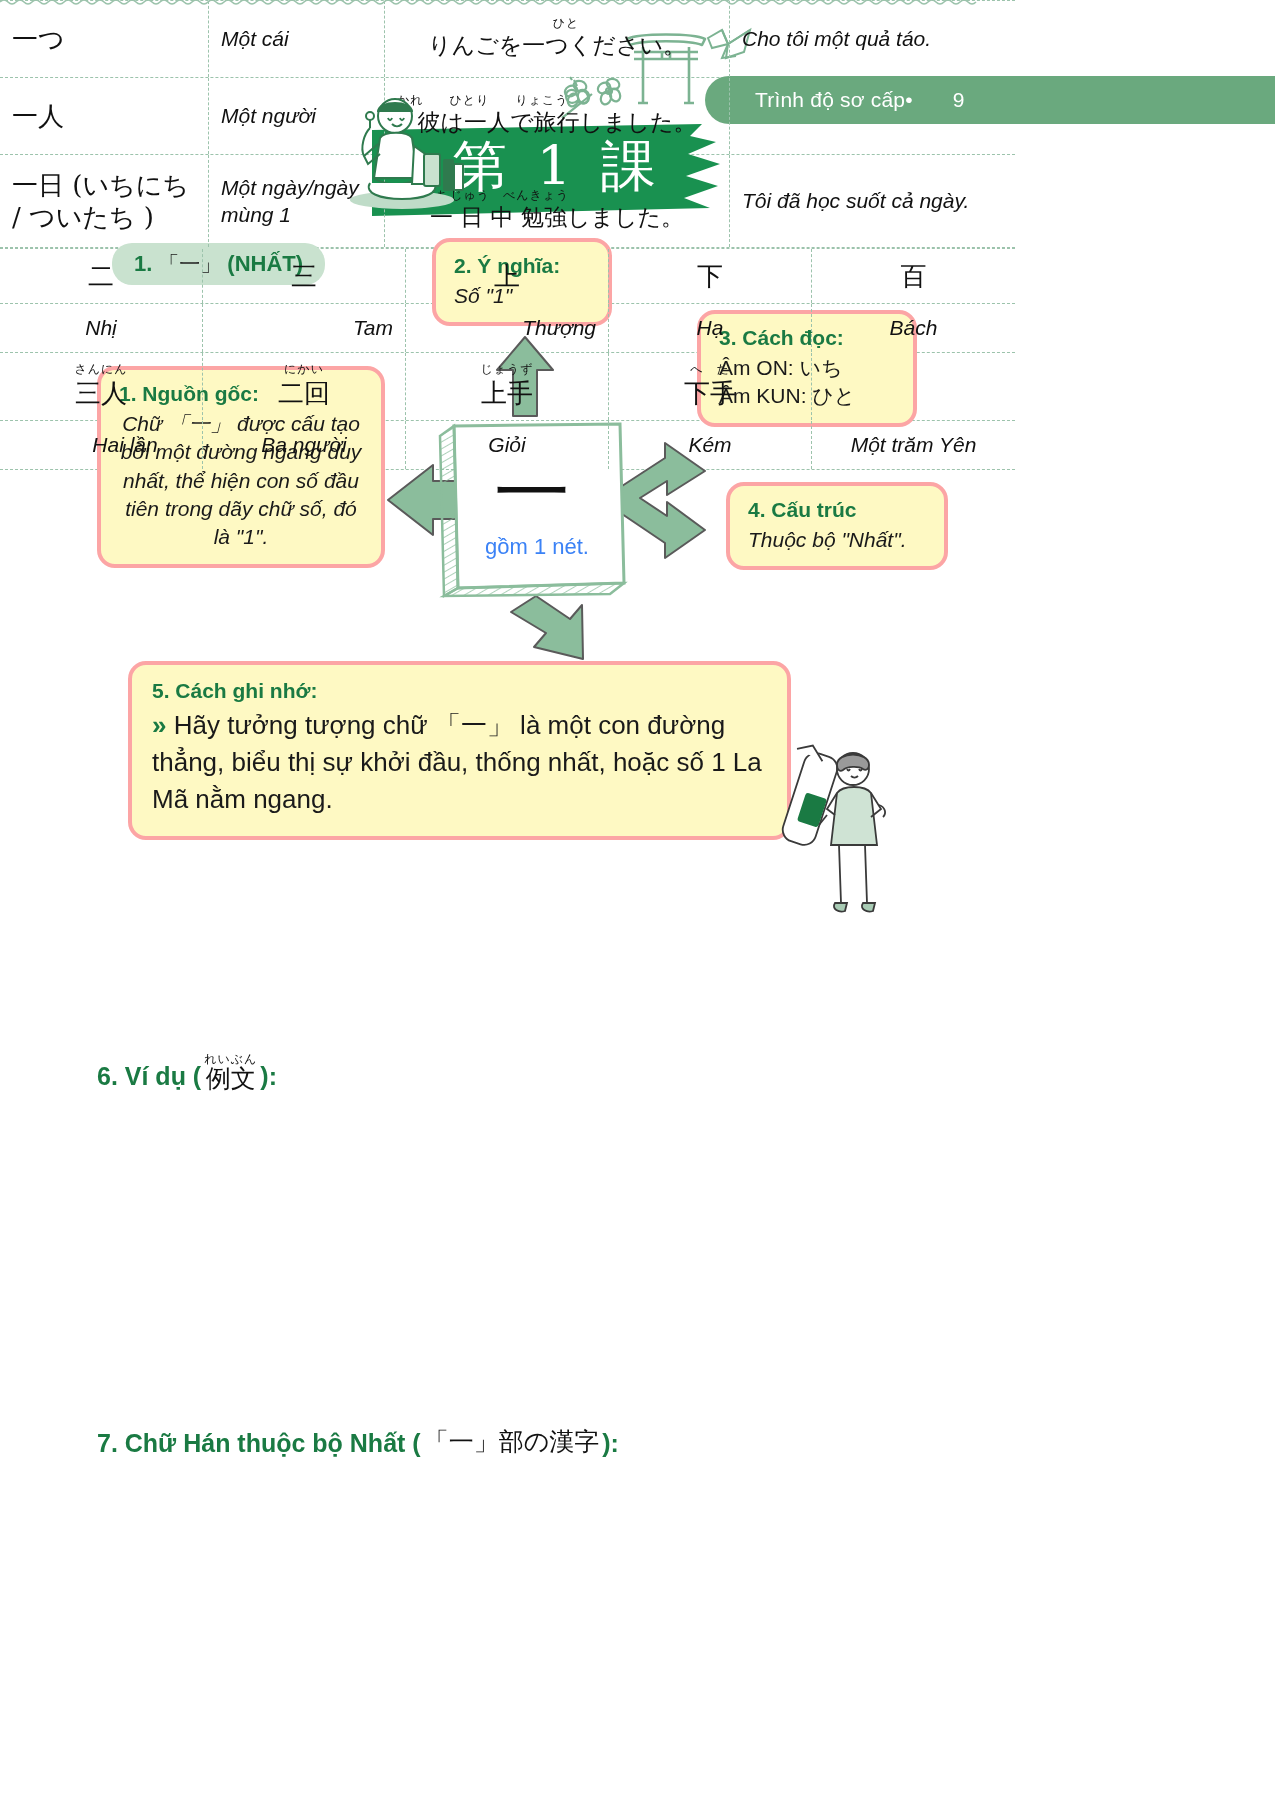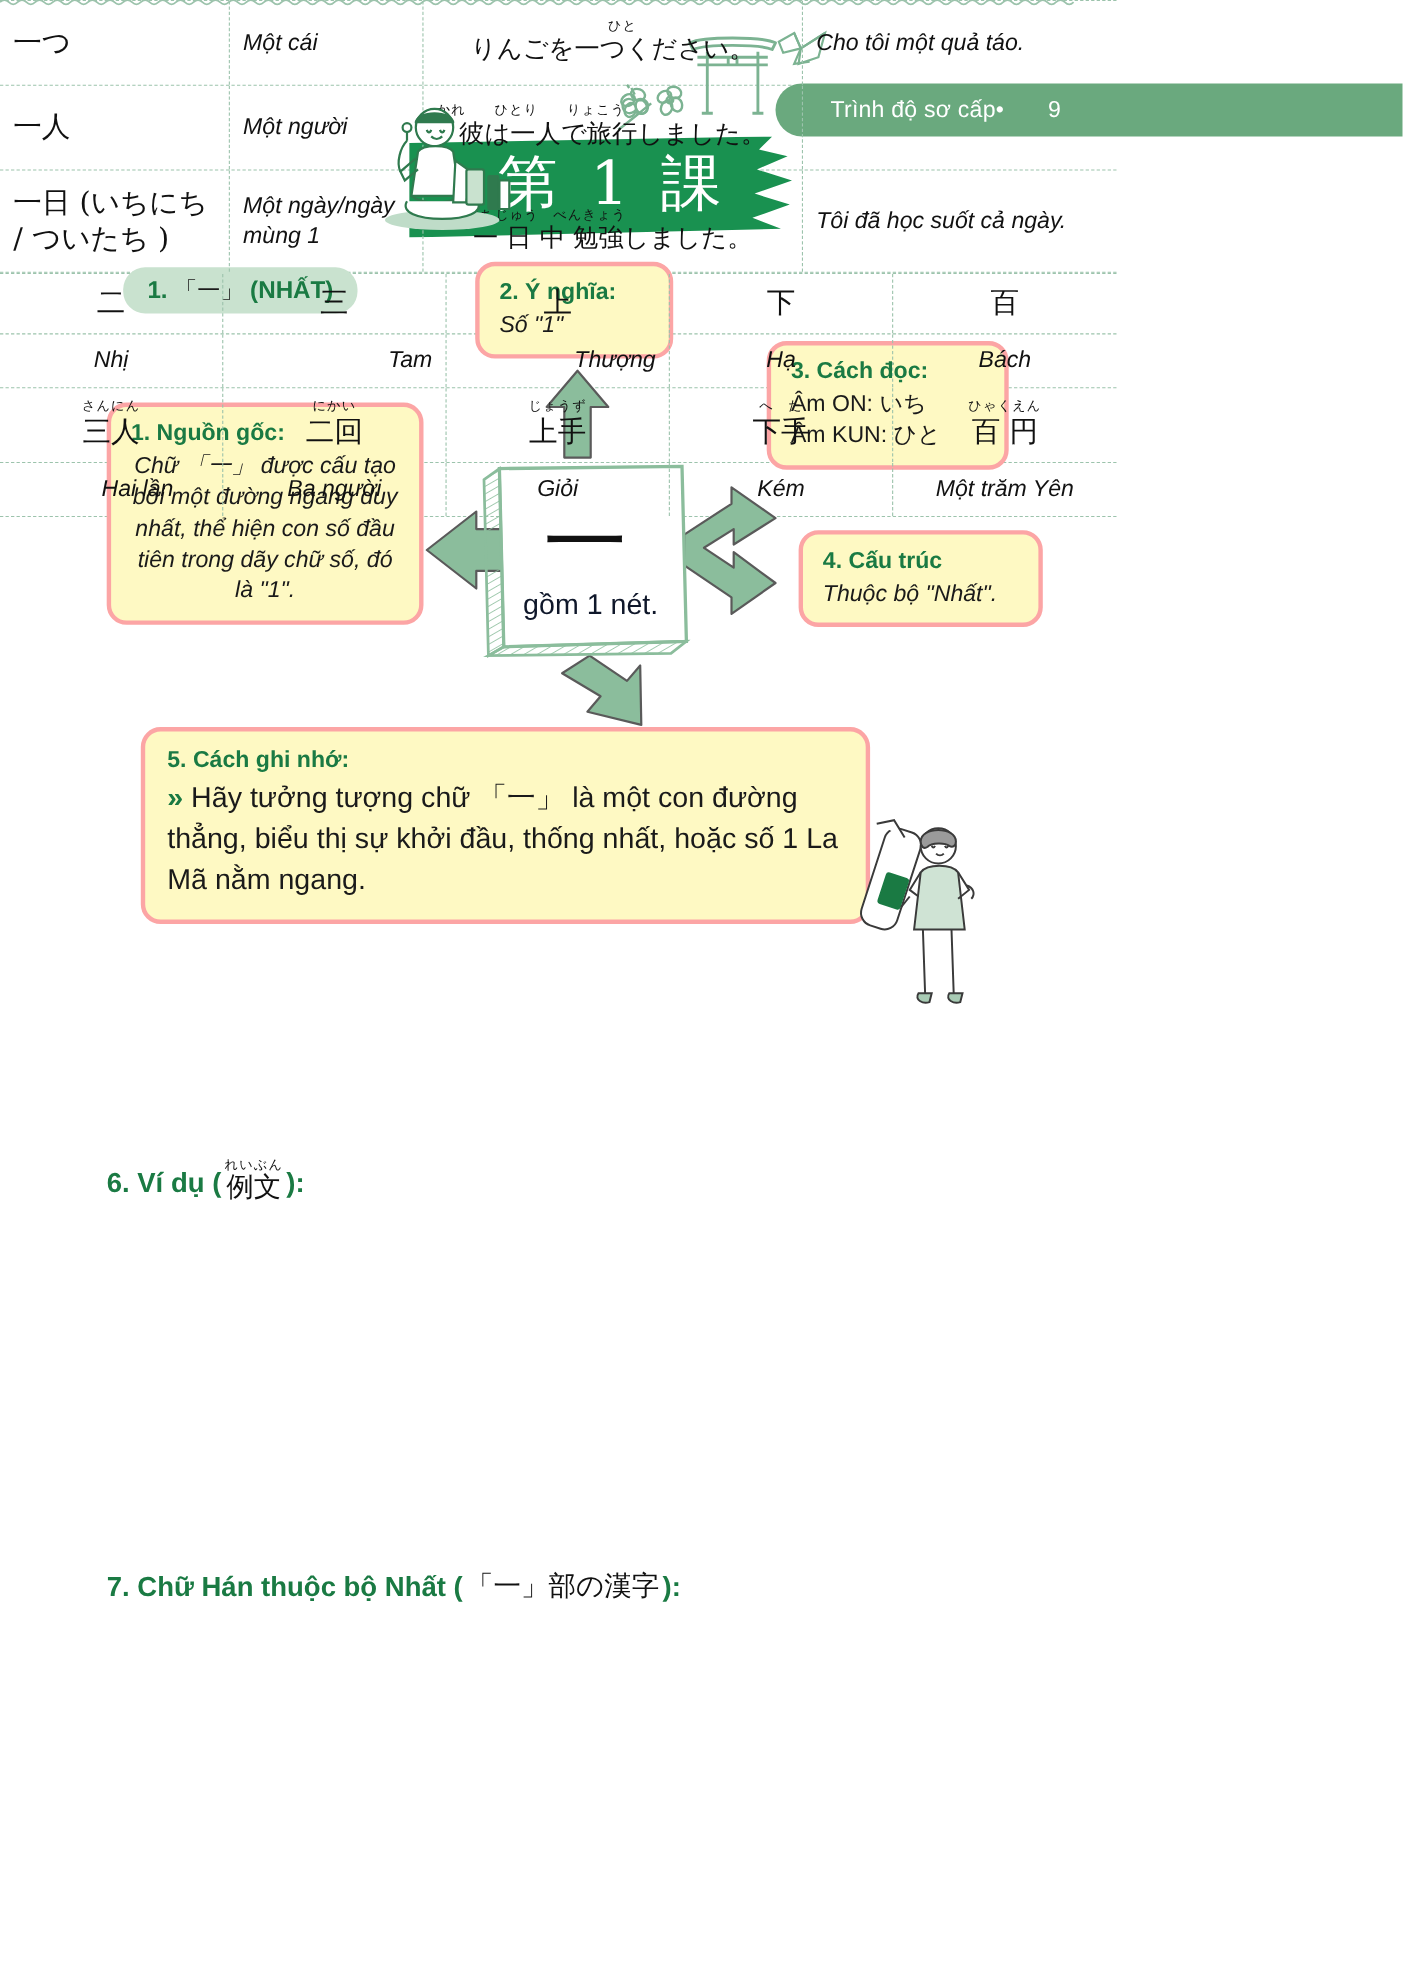--- a/index.html
+++ b/index.html
@@ -77,21 +77,21 @@
   .kanji-card {
     position: absolute; left: 434px; top: 418px; width: 182px; height: 170px;
   }
   .kanji-glyph {
     position: absolute; left: 452px; top: 455px; width: 160px;
     text-align: center; font-family: "DejaVu Serif", serif;
     font-size: 76px; color: #111; z-index: 3; line-height: 1;
   }
   .kanji-caption {
     position: absolute; left: 452px; top: 534px; width: 170px;
-    text-align: center; font-size: 26px; color: #0f172a; z-index: 3;
+    text-align: center; font-size: 22px; color: #3b82f6; z-index: 3;
   }
 
   
   .sec-head {
     position: absolute; color: #1a7a43; font-weight: bold;
     font-size: 25px; display: flex; align-items: flex-end; gap: 3px;
   }
   .sec-head .jp {
     font-family: "DejaVu Serif", serif; color: #111; font-weight: normal;
     font-size: 25px;
@@ -406,24 +406,20 @@
         <span class="jp-text">二回</span>
       </div>
       <div class="wcell cell-center" style="border-right:1.6px dashed #9cc3ac; align-items:center;">
         <span class="ruby-line">じょうず</span>
         <span class="jp-text">上手</span>
       </div>
       <div class="wcell cell-center" style="border-right:1.6px dashed #9cc3ac; align-items:center;">
         <span class="ruby-line">へ　た</span>
         <span class="jp-text">下手</span>
       </div>
-      <div class="wcell cell-center" style="align-items:center;">
-        <span class="ruby-line">ひゃくえん</span>
-        <span class="jp-text">百 円</span>
-      </div>
     </div>
 
     <div class="row-rad" style="border-top:1.6px dashed #9cc3ac; border-bottom:1.6px dashed #9cc3ac;">
       <div class="wcell cell-center" style="border-right:1.6px dashed #9cc3ac; min-height:48px; align-items:center;margin-left:48px;">
         <span class="vn-text">Hai lần</span>
       </div>
       <div class="wcell cell-center" style="border-right:1.6px dashed #9cc3ac; align-items:center;">
         <span class="vn-text">Ba người</span>
       </div>
       <div class="wcell cell-center" style="border-right:1.6px dashed #9cc3ac; align-items:center;">

